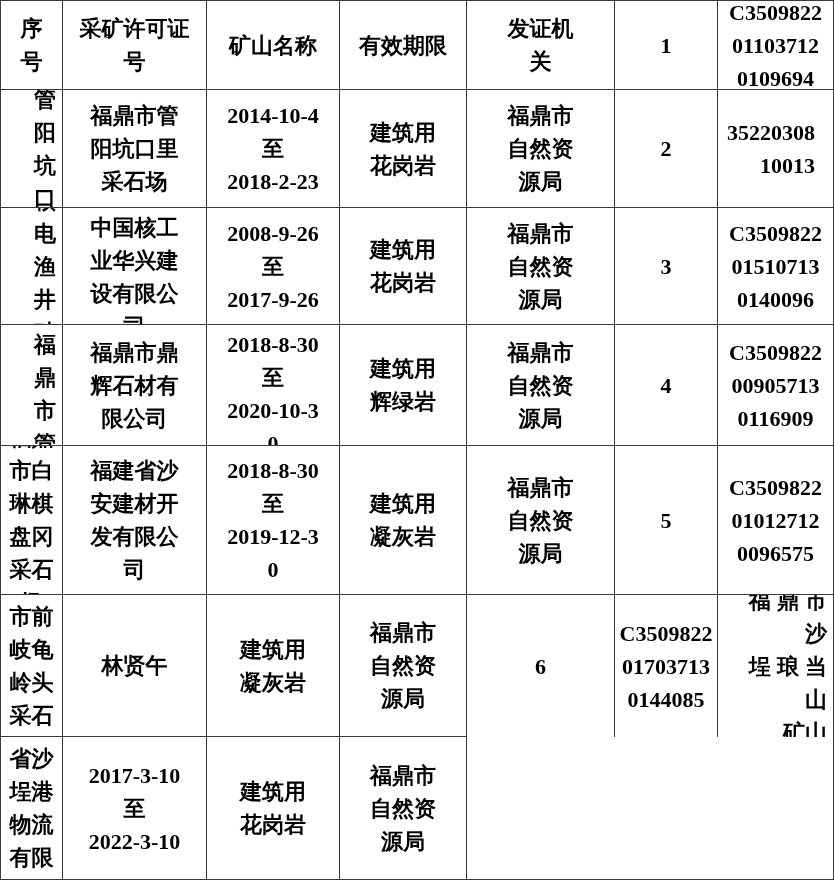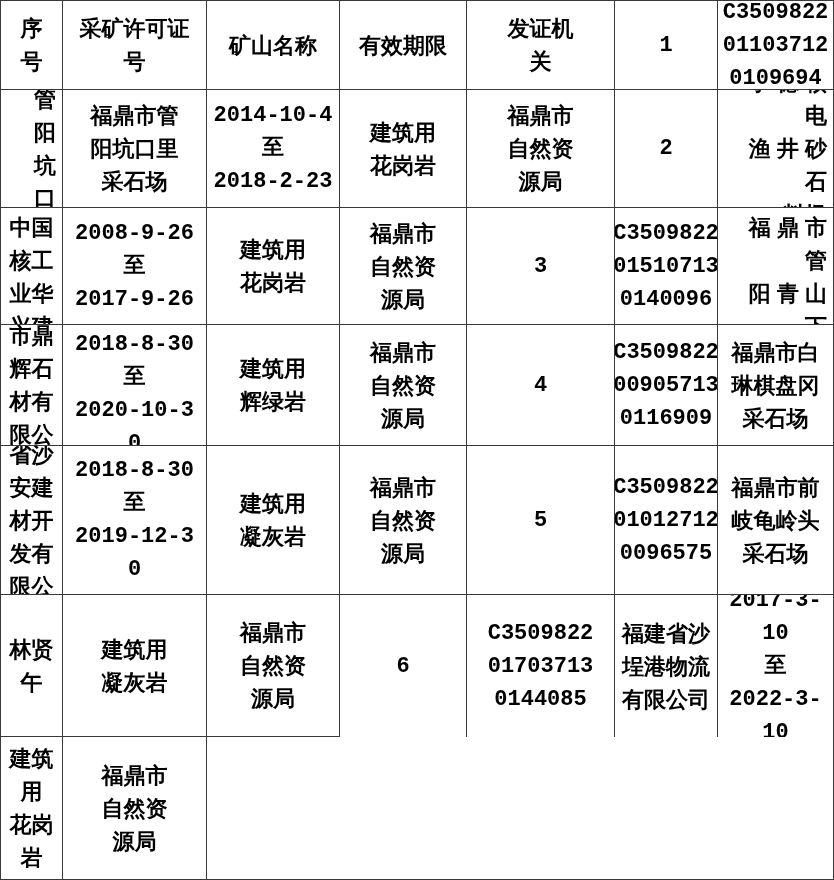--- a/index.html
+++ b/index.html
@@ -17,21 +17,21 @@
     border-bottom:1px solid #3a3a3a;
     display:flex;align-items:center;justify-content:center;
     overflow:hidden;
     white-space:pre-line;
     text-align:center;
     font-size:22px;line-height:33px;font-weight:700;
     padding:0 6px;
   }
   .c:nth-child(7n){border-right:none;}
   .lr{border-bottom:none;}
-  .mono{font-family:Liberation Mono, monospace;}
+  .mono{font-family:Liberation Serif, serif;}
   .tl{justify-content:flex-start;text-align:right;padding-left:9px;}
   .top{align-items:flex-start;padding-top:3px;}
   .hd{font-weight:700;}
 </style>
 </head>
 <body>
 
 <div class="tbl">
 
   <div class="c hd">序
@@ -56,20 +56,22 @@
   <div class="c mono">2014-10-4
 至
 2018-2-23</div>
   <div class="c">建筑用
 花岗岩</div>
   <div class="c">福鼎市
 自然资
 源局</div>
 
   <div class="c mono">2</div>
+  <div class="c mono tl">35220308
+10013</div>
   <div class="c tl">宁 德 核 电
 渔 井 砂 石
 料场</div>
   <div class="c top">中国核工
 业华兴建
 设有限公
 司</div>
   <div class="c mono">2008-9-26
 至
 2017-9-26</div>
@@ -132,20 +134,23 @@
   <div class="c">建筑用
 凝灰岩</div>
   <div class="c">福鼎市
 自然资
 源局</div>
 
   <div class="c mono lr">6</div>
   <div class="c mono lr">C3509822
 01703713
 0144085</div>
+  <div class="c tl lr">福 鼎 市 沙
+埕 琅 当 山
+矿山</div>
   <div class="c lr">福建省沙
 埕港物流
 有限公司</div>
   <div class="c mono lr">2017-3-10
 至
 2022-3-10</div>
   <div class="c lr">建筑用
 花岗岩</div>
   <div class="c lr">福鼎市
 自然资

